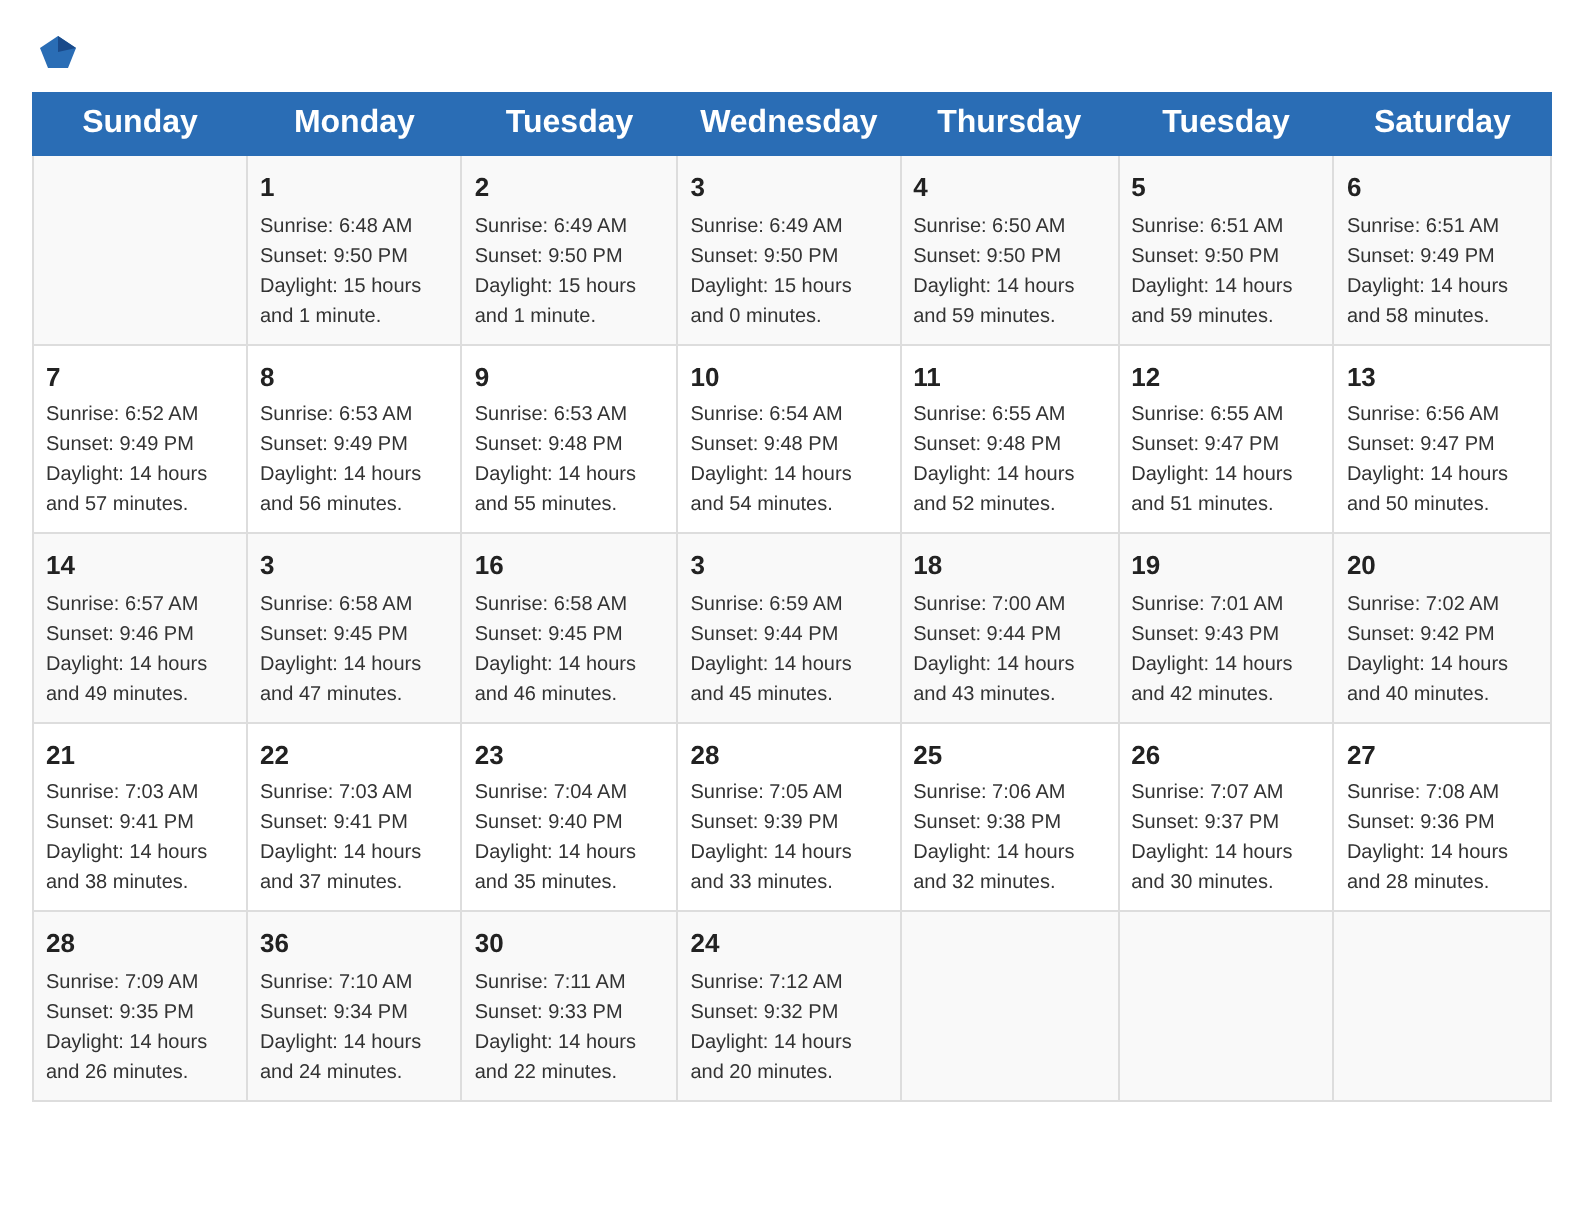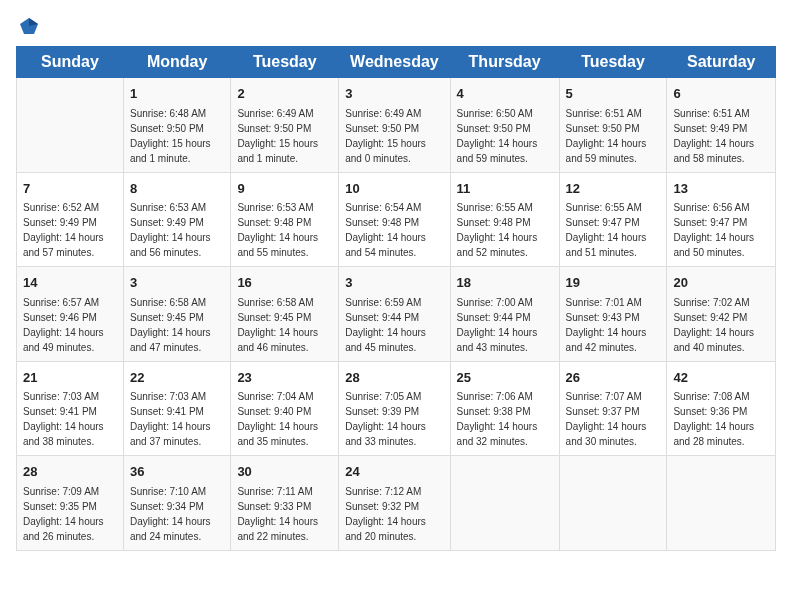--- a/index.html
+++ b/index.html
@@ -236,21 +236,21 @@
         </td>
         <td>
           <span class="day-num">25</span>
           <div class="day-info">Sunrise: 7:06 AM<br>Sunset: 9:38 PM<br>Daylight: 14 hours<br>and 32 minutes.</div>
         </td>
         <td>
           <span class="day-num">26</span>
           <div class="day-info">Sunrise: 7:07 AM<br>Sunset: 9:37 PM<br>Daylight: 14 hours<br>and 30 minutes.</div>
         </td>
         <td>
-          <span class="day-num">42</span>
+          <span class="day-num">27</span>
           <div class="day-info">Sunrise: 7:08 AM<br>Sunset: 9:36 PM<br>Daylight: 14 hours<br>and 28 minutes.</div>
         </td>
       </tr>
       <tr>
         <td>
           <span class="day-num">28</span>
           <div class="day-info">Sunrise: 7:09 AM<br>Sunset: 9:35 PM<br>Daylight: 14 hours<br>and 26 minutes.</div>
         </td>
         <td>
           <span class="day-num">36</span>

